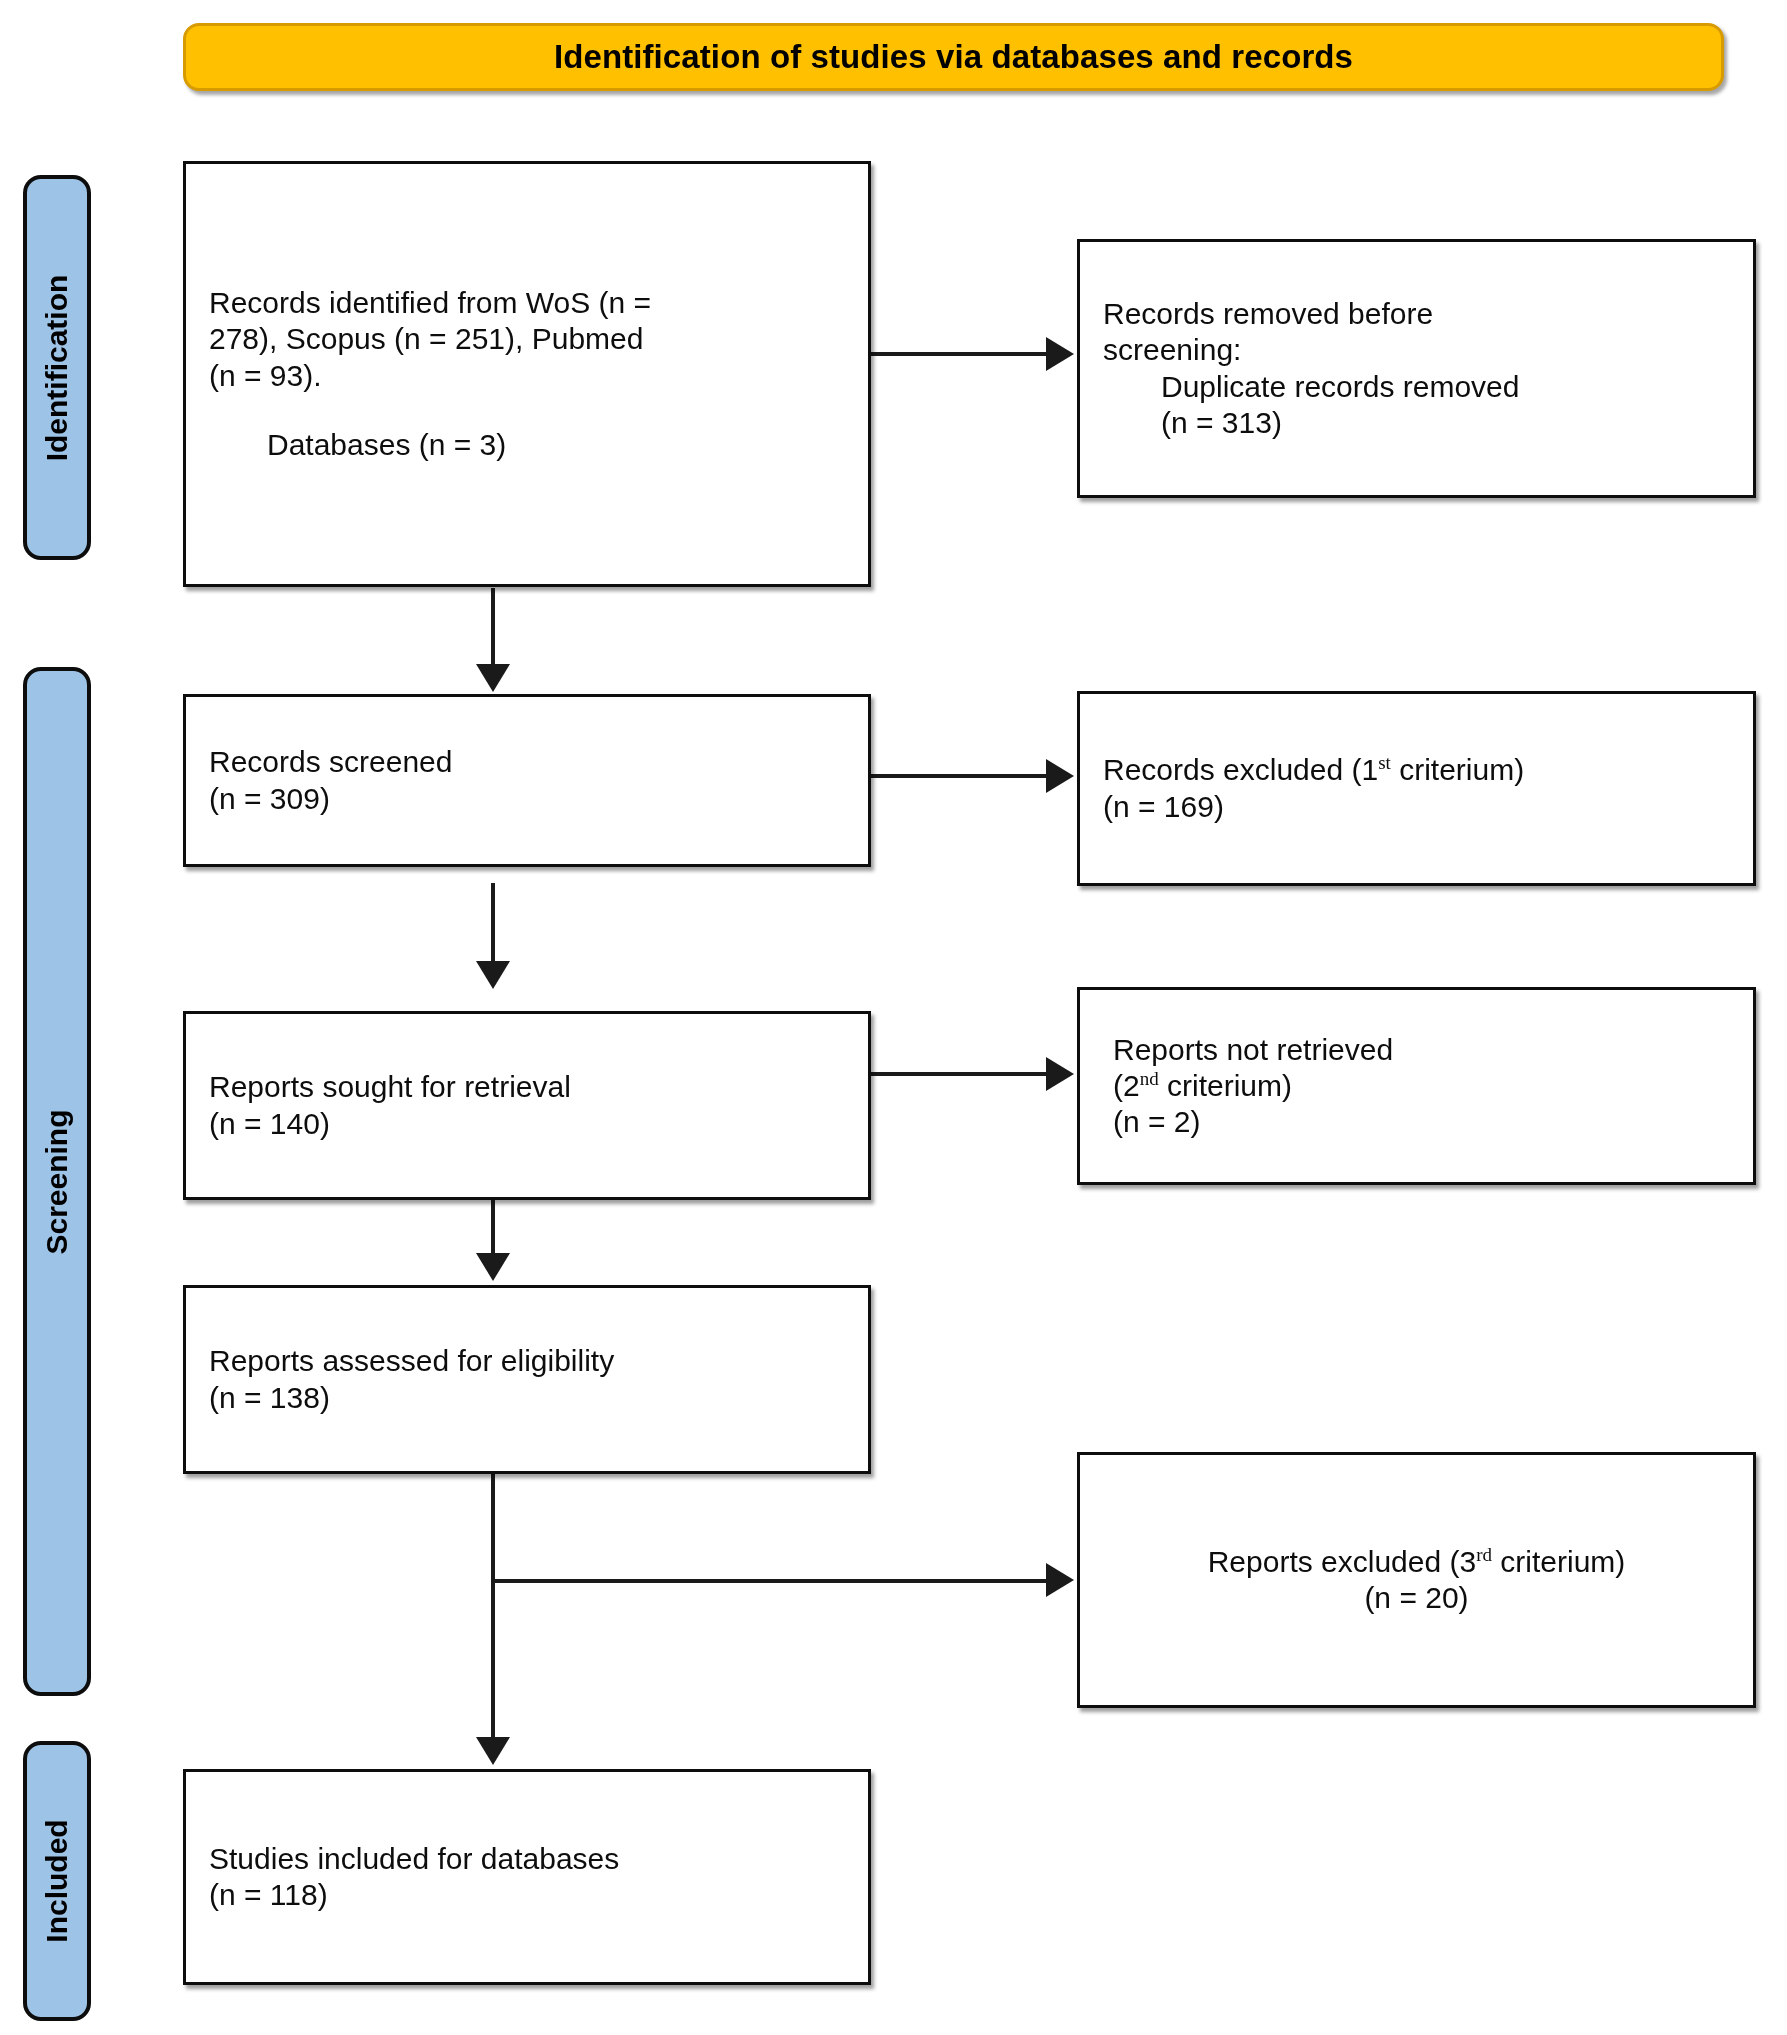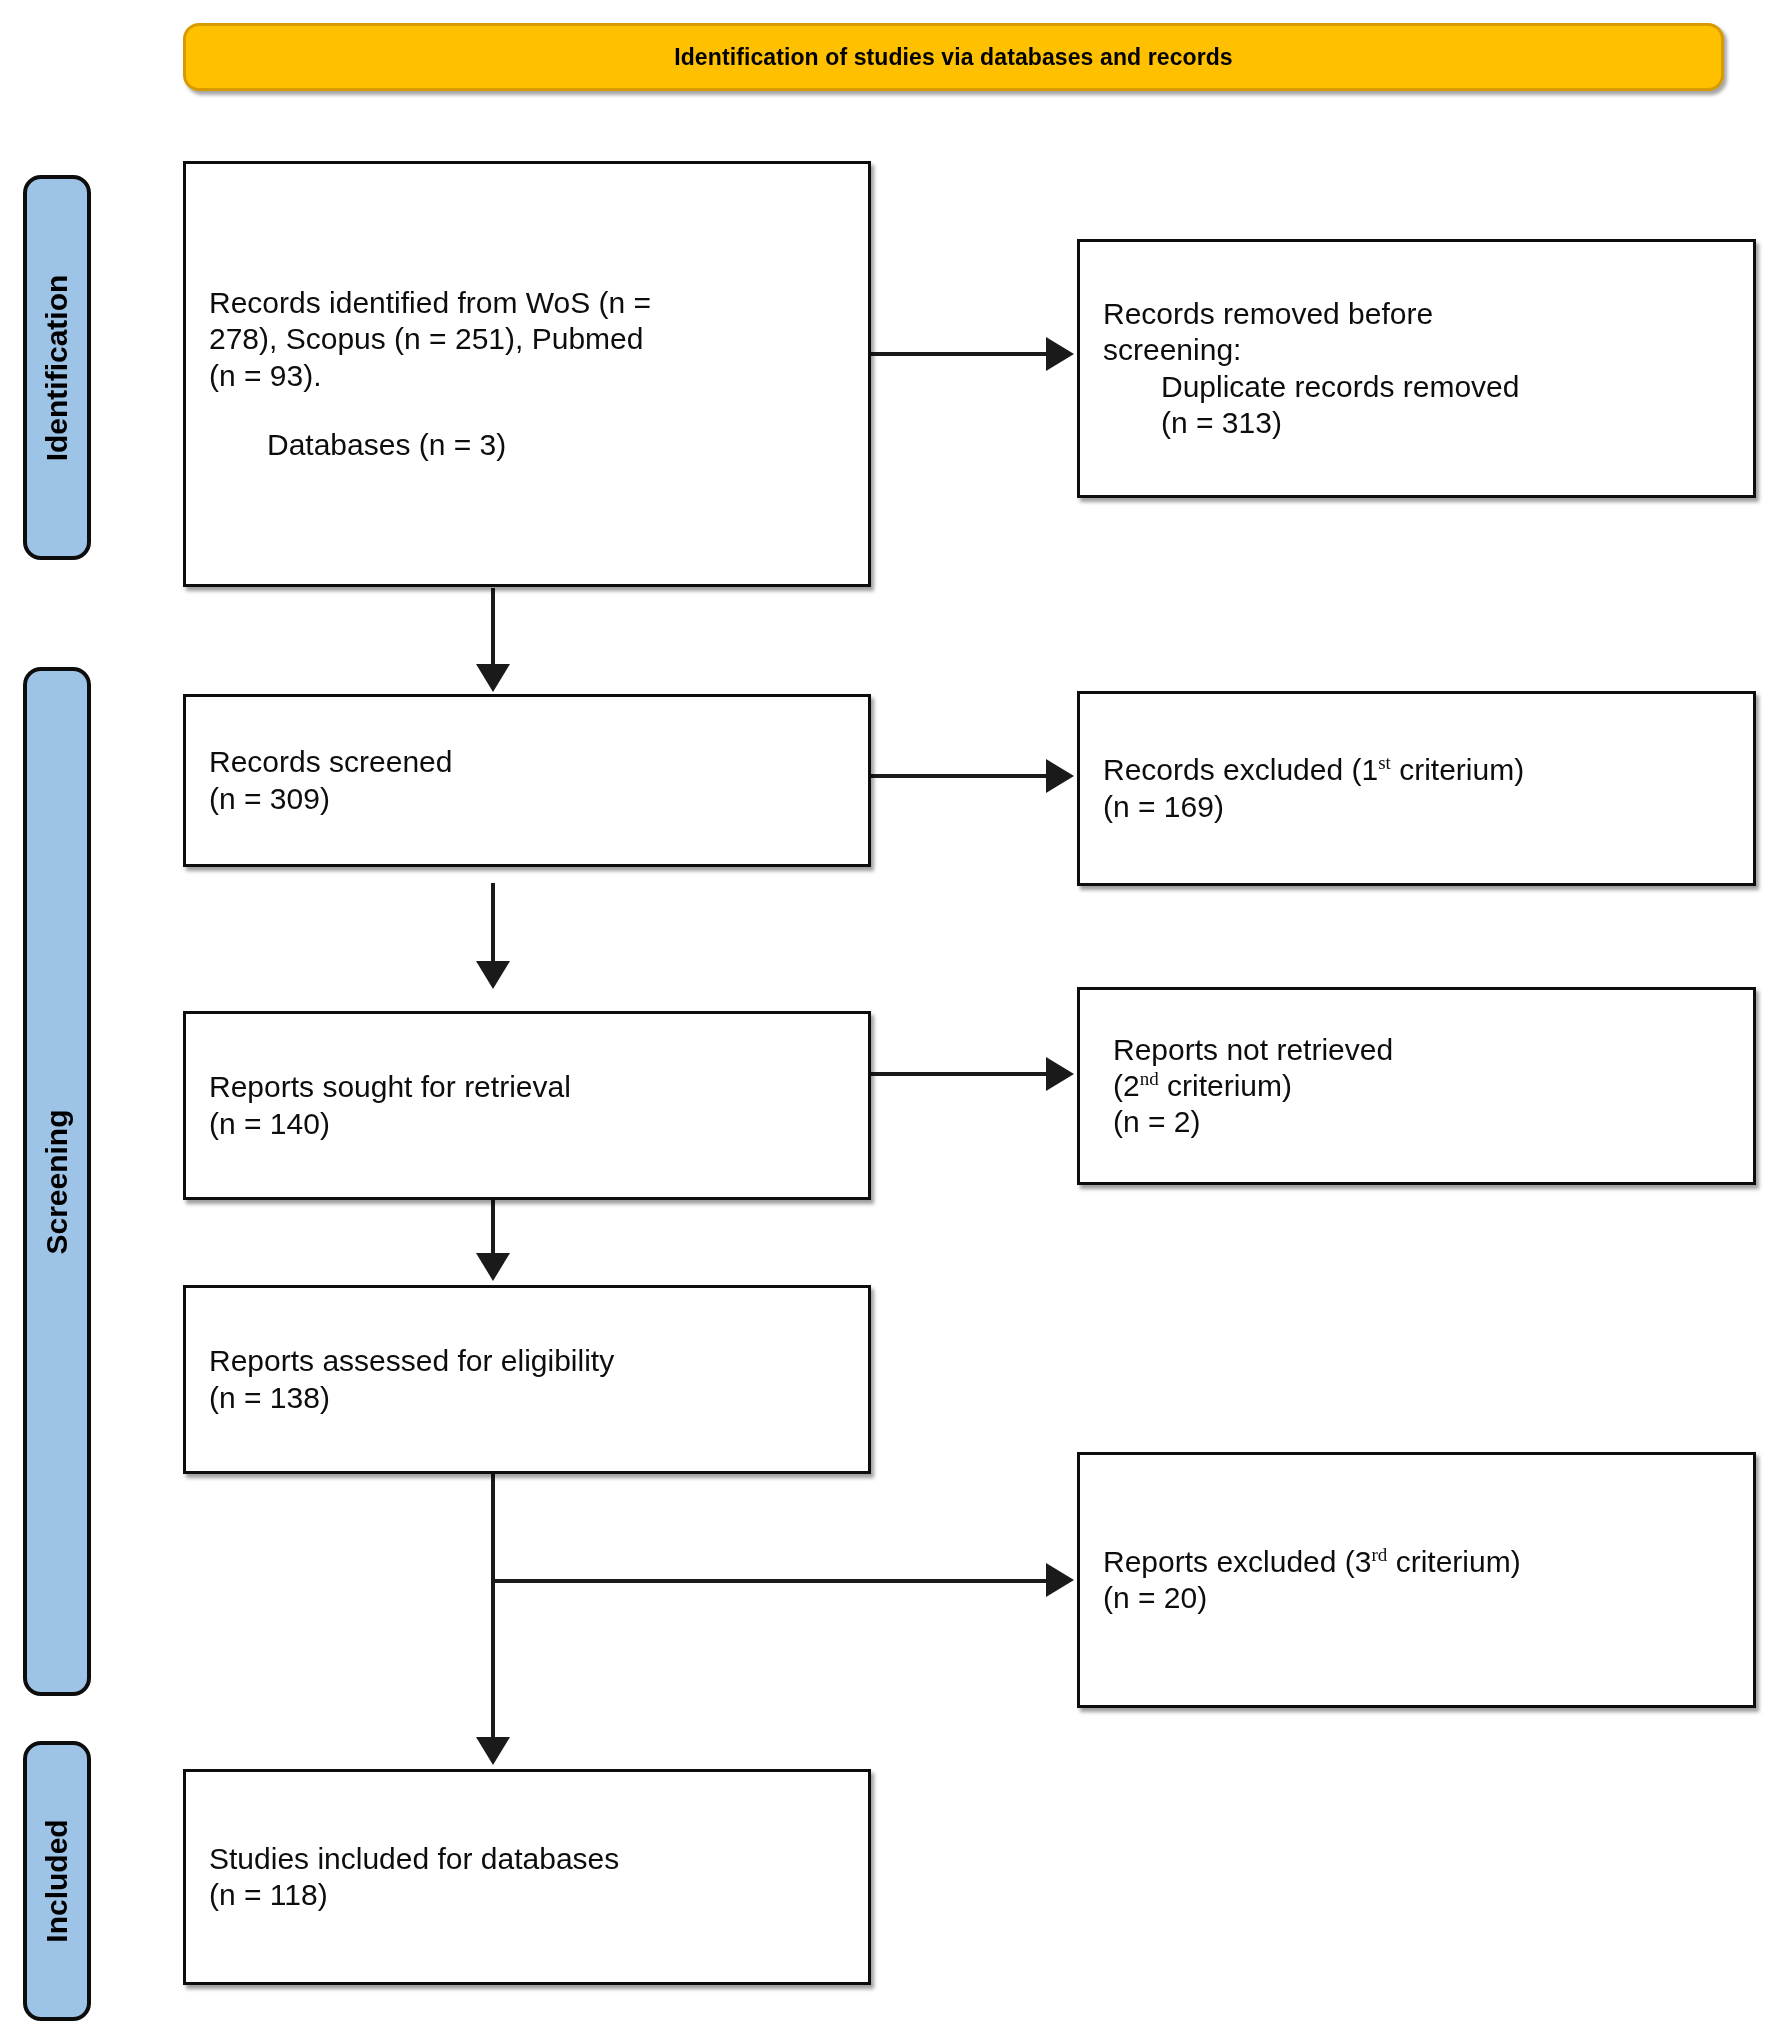--- a/index.html
+++ b/index.html
@@ -28,21 +28,21 @@
     background: #FFC000;
     border: 3px solid #D79B00;
     border-radius: 16px;
     box-shadow: 3px 3.7px 3.7px rgba(0,0,0,0.35);
     display: flex;
     align-items: center;
     justify-content: center;
     box-sizing: border-box;
   }
   .banner-text {
-    font-size: 23px;
+    font-size: 33px;
     font-weight: bold;
     color: #000000;
     letter-spacing: 0.1px;
     white-space: nowrap;
   }
 
   
   .stage {
     position: absolute;
     left: 23px;
@@ -96,21 +96,21 @@
   }
 
   
   #box-identified   { left: 183px;  top: 161px;  width: 688px; height: 426px; }
   #box-removed      { left: 1077px; top: 239px;  width: 679px; height: 259px; }
   #box-screened     { left: 183px;  top: 694px; width: 688px; height: 173px; }
   #box-excluded-1   { left: 1077px; top: 691px; width: 679px; height: 195px; }
   #box-sought       { left: 183px;  top: 991px; width: 688px; height: 189px; margin-top: 20px; }
   #box-notretrieved { left: 1077px; top: 987px; width: 679px; height: 198px; padding-left: 33px; }
   #box-assessed     { left: 183px;  top: 1285px; width: 688px; height: 189px; }
-  #box-excluded-3   { left: 1077px; top: 1452px; width: 679px; height: 256px; }
+  #box-excluded-3   { left: 1077px; top: 1452px; width: 679px; height: 256px; text-align: center; }
   #box-included     { left: 183px;  top: 1769px; width: 688px; height: 216px; }
 
   
   .conn {
     position: absolute;
     background: #1a1a1a;
   }
   .vline { width: 3.7px; }
   .hline { height: 3.7px; }
   .arrow-down {

